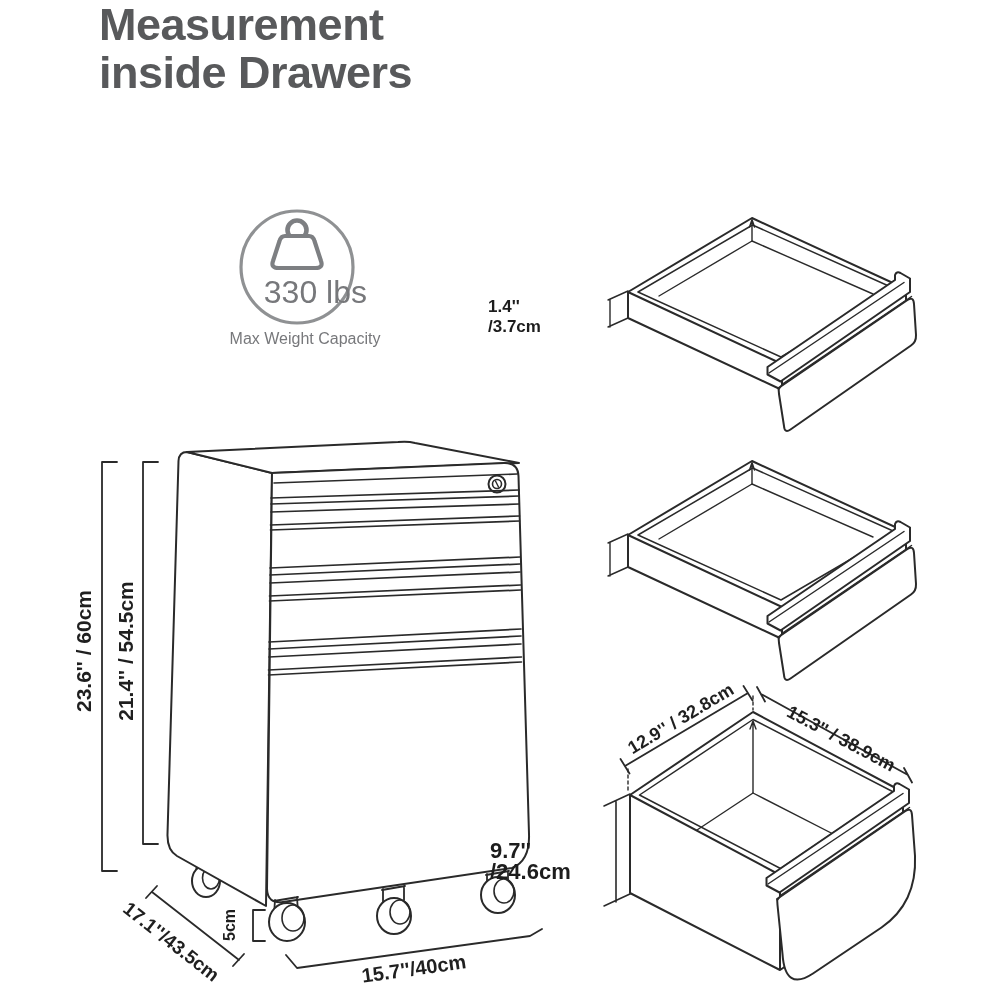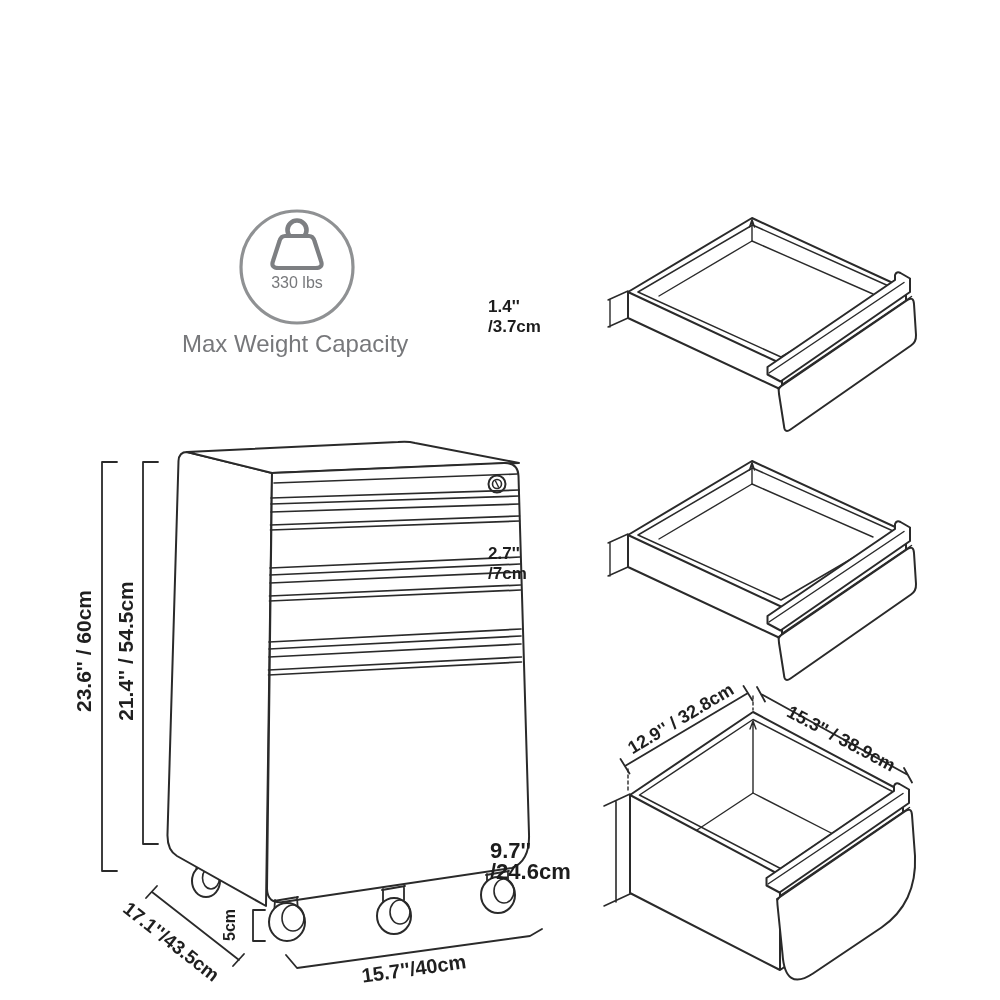--- a/index.html
+++ b/index.html
@@ -2,22 +2,22 @@
 <html><head>
 <meta charset="utf-8">
 <style>
   html,body{margin:0;padding:0;background:#fff;}
   .canvas{position:relative;width:1000px;height:1000px;background:#fff;overflow:hidden;
           font-family:"Liberation Sans",sans-serif;}
   .art{position:absolute;left:0;top:0;}
   .txt{position:absolute;white-space:nowrap;color:#1d1d1d;}
   .title{left:99px;top:1px;font-size:45px;line-height:48px;font-weight:800;
          letter-spacing:-0.5px;color:#58595b;}
-  .w-value{left:227px;top:274px;width:140px;text-align:center;font-size:16px;color:#77787b;}
-  .w-caption{left:182px;top:330px;width:246px;font-size:24px;color:#77787b;}
+  .w-value{left:227px;top:274px;width:140px;text-align:right;font-size:32px;color:#77787b;}
+  .w-caption{left:182px;top:330px;width:246px;text-align:center;font-size:16px;color:#77787b;}
   .dim{font-weight:bold;color:#1f1f1f;}
   .dim-overall{left:84px;top:651px;font-size:21px;transform:translate(-50%,-50%) rotate(-90deg);}
   .dim-body{left:126px;top:651px;font-size:21px;transform:translate(-50%,-50%) rotate(-90deg);}
   .dim-depth{left:171px;top:942px;font-size:19px;transform:translate(-50%,-50%) rotate(38deg);}
   .dim-5cm{left:230px;top:925px;font-size:16px;transform:translate(-50%,-50%) rotate(-90deg);}
   .dim-width{left:414px;top:969px;font-size:20px;transform:translate(-50%,-50%) rotate(-8deg);}
   .dim-block{text-align:left;font-weight:bold;font-size:17px;line-height:20px;color:#1d1d1d;}
   .dim-d1{left:488px;top:297px;width:120px;}
   .dim-d2{left:488px;top:544px;width:118px;}
   .dim-d3{left:490px;top:840px;width:120px;font-size:22px;line-height:21px;}
@@ -127,39 +127,39 @@
       <path fill="#ffffff" d="M777,899 L905.5,811 Q911.5,807 912,815 L915,856 Q917,903 881.5,927.5 L813,973.5 Q785,992 782.5,954 L777.5,905 Q777.2,899.5 777,899 Z"></path>
       <path d="M777.5,900 L781,895 L909.5,807.5" stroke-width="1.5"></path>
 
       <path d="M625,766 L748,693 M620.5,759 L629.5,773.5 M743.5,686 L752.5,700.5" stroke-width="1.8"></path>
       <path d="M761,694 L908,775 M757,687 L765,701.5 M904,768 L912,782.5" stroke-width="1.8"></path>
       <path d="M753,696 L753,710 M628,769 L628,793" stroke-width="1.4" stroke-dasharray="3 3"></path>
       <path d="M630,794 L604,806 M631,893.5 L604,906 M616,801.5 L616,902" stroke-width="1.6"></path>
     </g>
   </svg>
 
+  <div class="txt title">
+    <div>Measurement</div>
+    <div>inside Drawers</div>
+  </div>
 
   <div class="txt w-value">330 lbs</div>
   <div class="txt w-caption">Max Weight Capacity</div>
 
   <div class="txt dim dim-overall">23.6'' / 60cm</div>
   <div class="txt dim dim-body">21.4'' / 54.5cm</div>
   <div class="txt dim dim-depth">17.1''/43.5cm</div>
   <div class="txt dim dim-5cm">5cm</div>
   <div class="txt dim dim-width">15.7''/40cm</div>
 
   <div class="txt dim-block dim-d1">
     <div>1.4''</div>
     <div>/3.7cm</div>
   </div>
 
-  <div class="txt dim-block dim-d2">
-    <div>2.7''</div>
-    <div>/7cm</div>
-  </div>
 
   <div class="txt dim-block dim-d3">
     <div>9.7''</div>
     <div>/24.6cm</div>
   </div>
 
   <div class="txt dim dim-d3depth">12.9'' / 32.8cm</div>
   <div class="txt dim dim-d3width">15.3'' / 38.9cm</div>
 
 </div>

